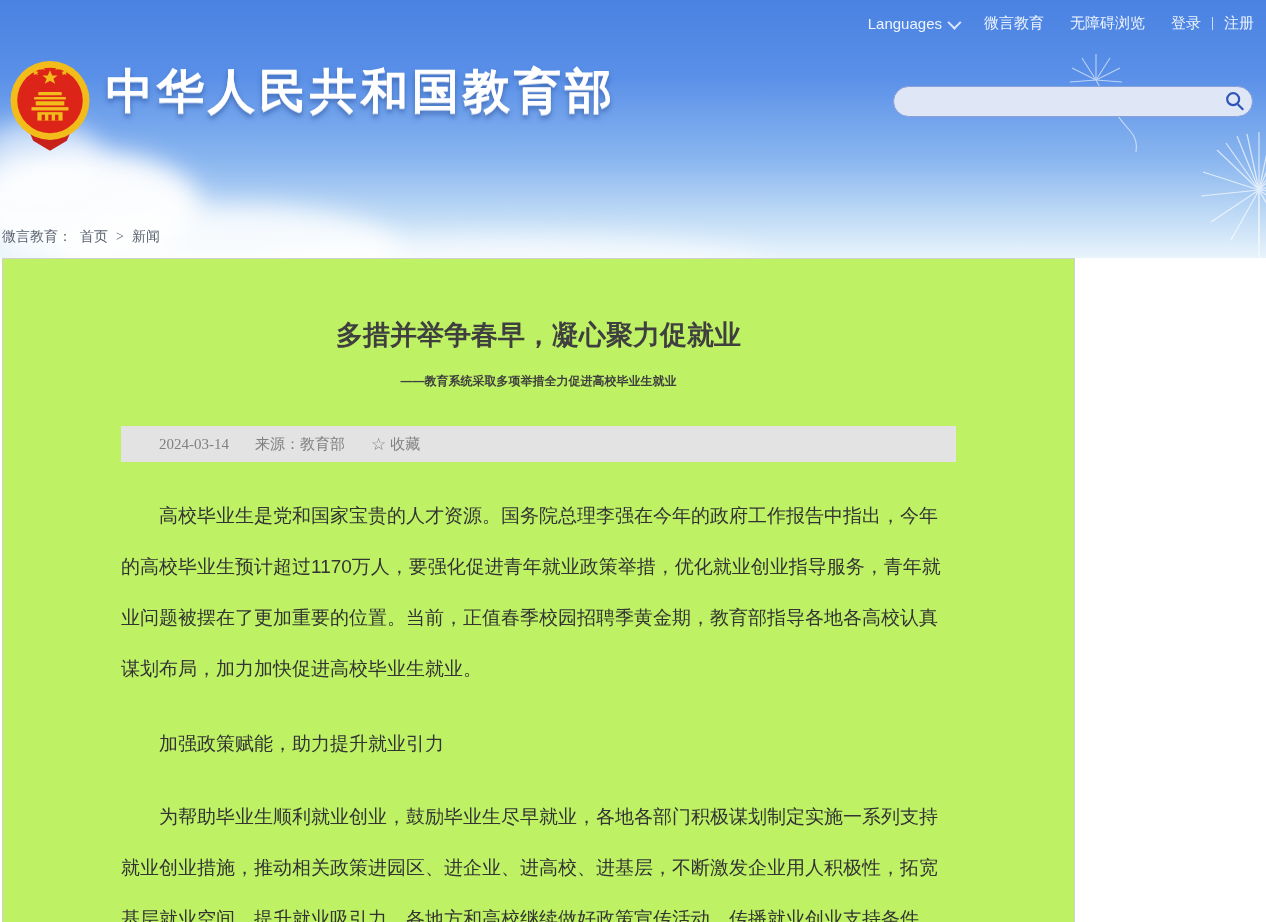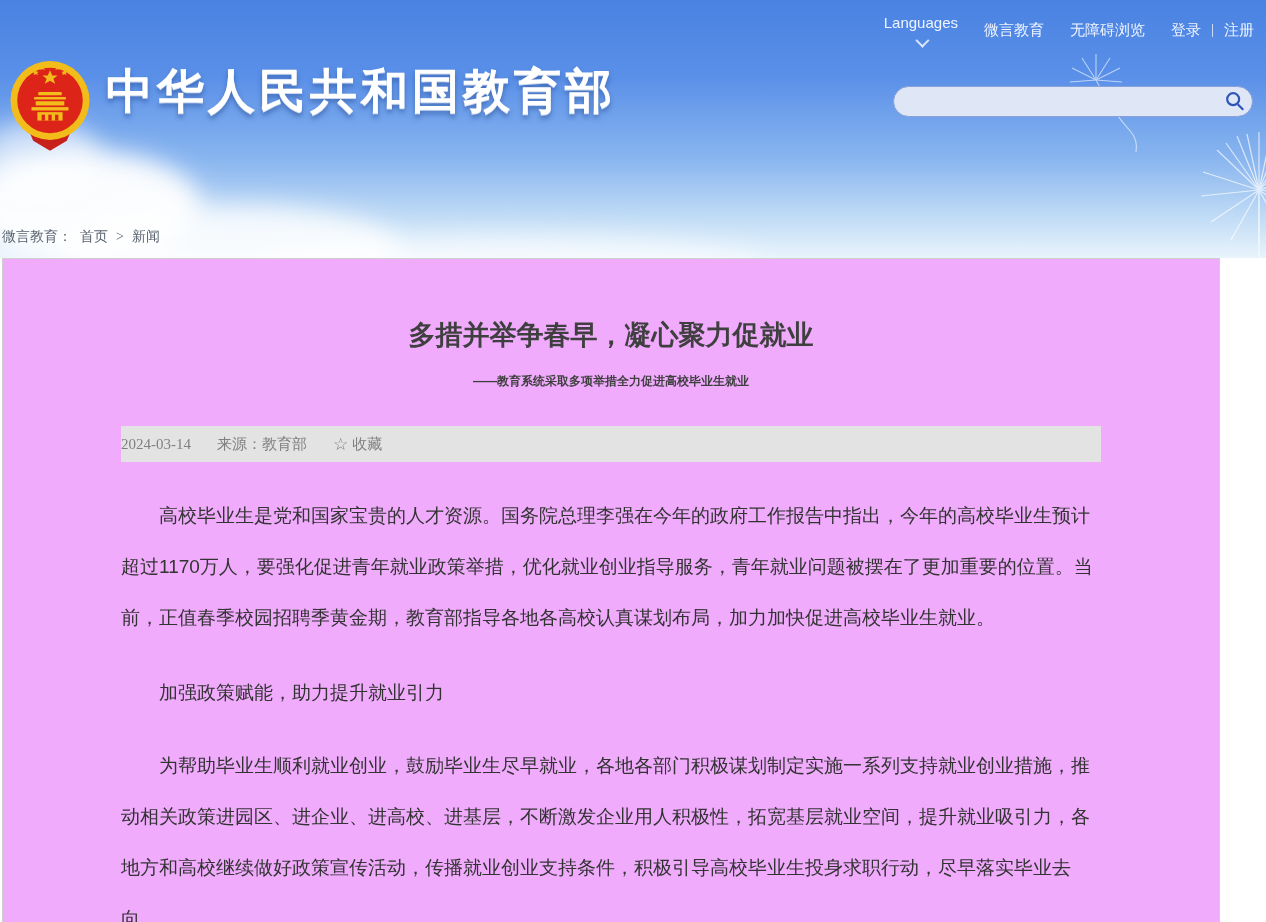--- a/index.html
+++ b/index.html
@@ -12,21 +12,21 @@
     overflow:hidden; }
   .cloud { position:absolute; background:#fff; border-radius:50%; filter:blur(12px); }
   .cloud.c1 { left:-40px; top:150px; width:240px; height:110px; opacity:.95; }
   .cloud.c2 { left:60px; top:205px; width:340px; height:90px; opacity:.8; }
   .cloud.c3 { left:260px; top:235px; width:500px; height:60px; opacity:.55; }
   .cloud.c4 { left:-20px; top:120px; width:120px; height:70px; opacity:.6; }
 
   .topbar { position:absolute; top:14px; right:12px; display:flex; align-items:center;
     gap:26px; color:#eef4ff; font-size:15px; }
   .topbar .lang { display:flex; align-items:center; gap:6px; cursor:pointer;
-    font-family:"Liberation Sans", sans-serif;flex-direction:column; }
+    font-family:"Liberation Sans", sans-serif; }
   .topbar .cn-link { font-family:"Liberation Serif", serif; cursor:pointer; }
   .topbar .auth { display:flex; gap:10px; font-family:"Liberation Serif", serif;text-align:center; }
   .topbar .auth span { cursor:pointer; }
   .chev { width:10px; height:10px; border-right:2px solid #dbe7ff; border-bottom:2px solid #dbe7ff;
     transform:rotate(45deg) translateY(-2px); display:inline-block; }
 
   .logo-wrap { position:absolute; left:8px; top:58px; width:84px; height:110px; }
   .site-titles { position:absolute; left:106px; top:60px; }
   .site-title-cn { color:#fff; font-size:47px; font-weight:800; letter-spacing:4px;
     text-shadow:0 1px 0 #c9d6ec, 0 4px 5px rgba(35,70,140,.55); }
@@ -40,29 +40,29 @@
     background:transparent; cursor:pointer; }
 
   .dandelion { position:absolute; right:-28px; top:118px; opacity:.85; }
   .seed { position:absolute; right:70px; top:40px; opacity:.8; }
 
   .breadcrumb { position:absolute; left:2px; top:228px; font-size:14px; color:#5a6470;
     font-family:"Liberation Serif", serif; display:flex; gap:8px; align-items:center; }
   .breadcrumb a { color:#5a6470; text-decoration:none; cursor:pointer; }
 
   
-  .card { position:absolute; left:2px; top:258px; width:1218px; height:664px;
-    background:#f0abfc; border:1px solid #cfcfcf; border-bottom:none; overflow:hidden; }
+  .card { position:absolute; left:2px; top:258px; width:1073px; height:664px;
+    background:#bef264; border:1px solid #cfcfcf; border-bottom:none; overflow:hidden; }
   .inner { margin:0 118px; }
 
   .art-title { margin-top:58px; text-align:center; font-size:27px; font-weight:700; color:#3f3f3f; }
   .art-subtitle { margin-top:20px; text-align:center; font-size:12px; font-weight:700; color:#3f3f3f; }
 
   .meta { margin-top:36px; height:36px; background:#e3e3e3; display:flex; align-items:center;
-    gap:26px; color:#808080; font-size:15px;
+    padding-left:38px; gap:26px; color:#808080; font-size:15px;
     font-family:"Liberation Serif", serif; }
   .fav { display:flex; align-items:center; gap:4px; cursor:pointer; }
   .fav .star { font-size:17px; }
 
   .body-text { margin-top:28px; font-size:19px; color:#333; line-height:51px; }
   .body-text p { text-indent:2em; margin-bottom:22px; }
   .section-heading { text-indent:2em; font-weight:400; color:#333; margin:24px 0 40px; }
 </style>
 </head>
 <body>

